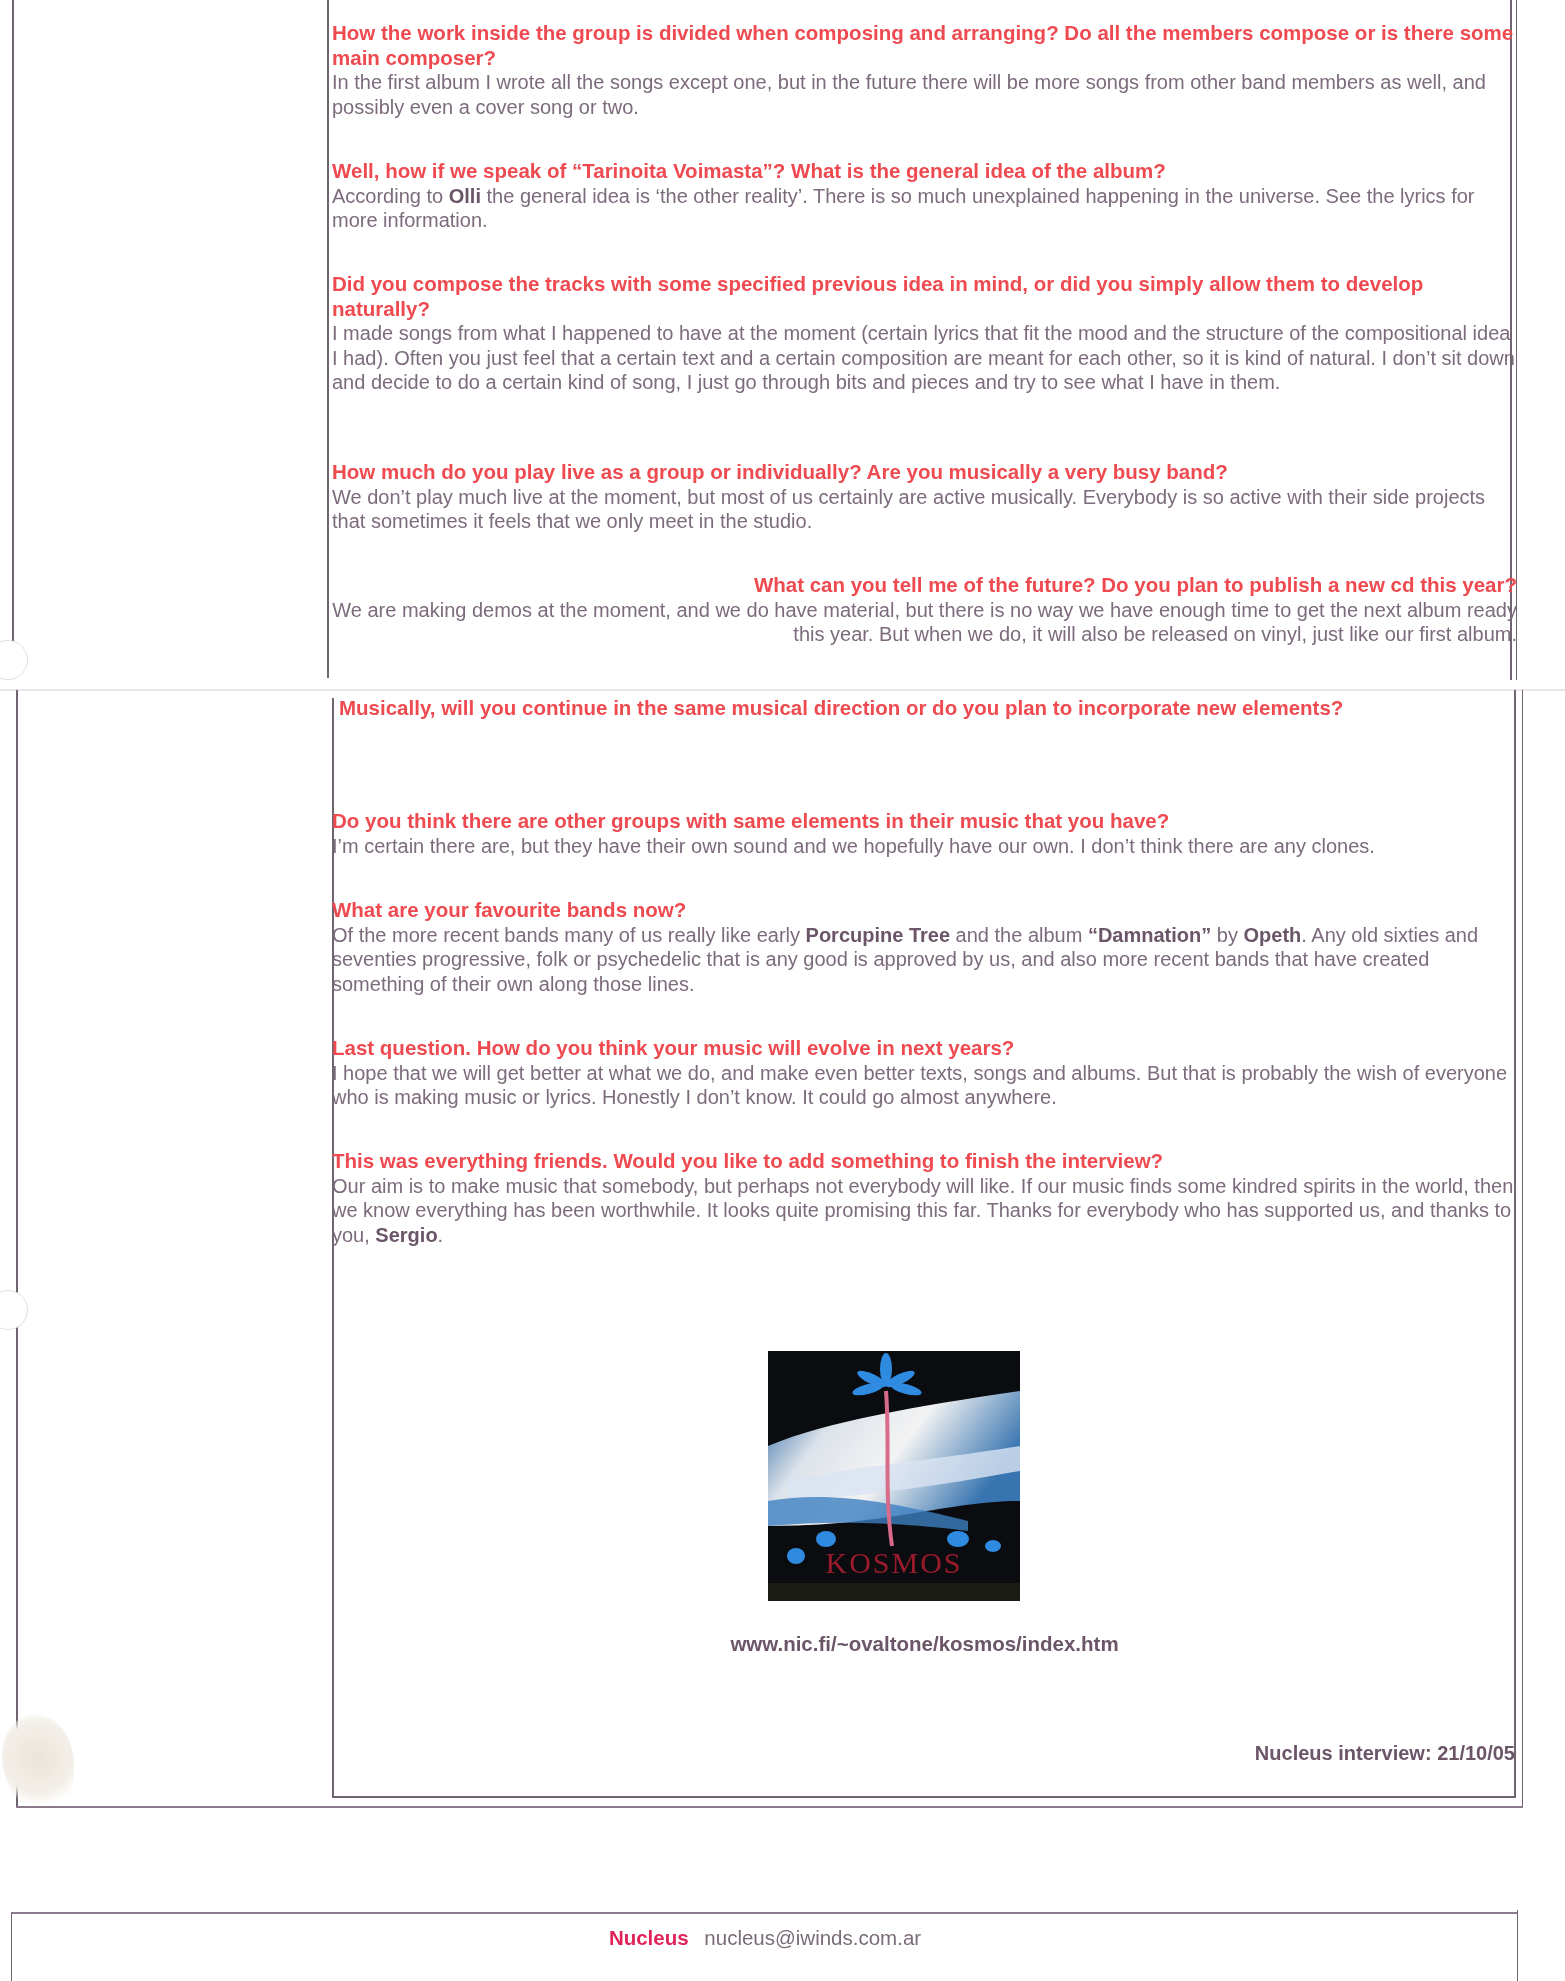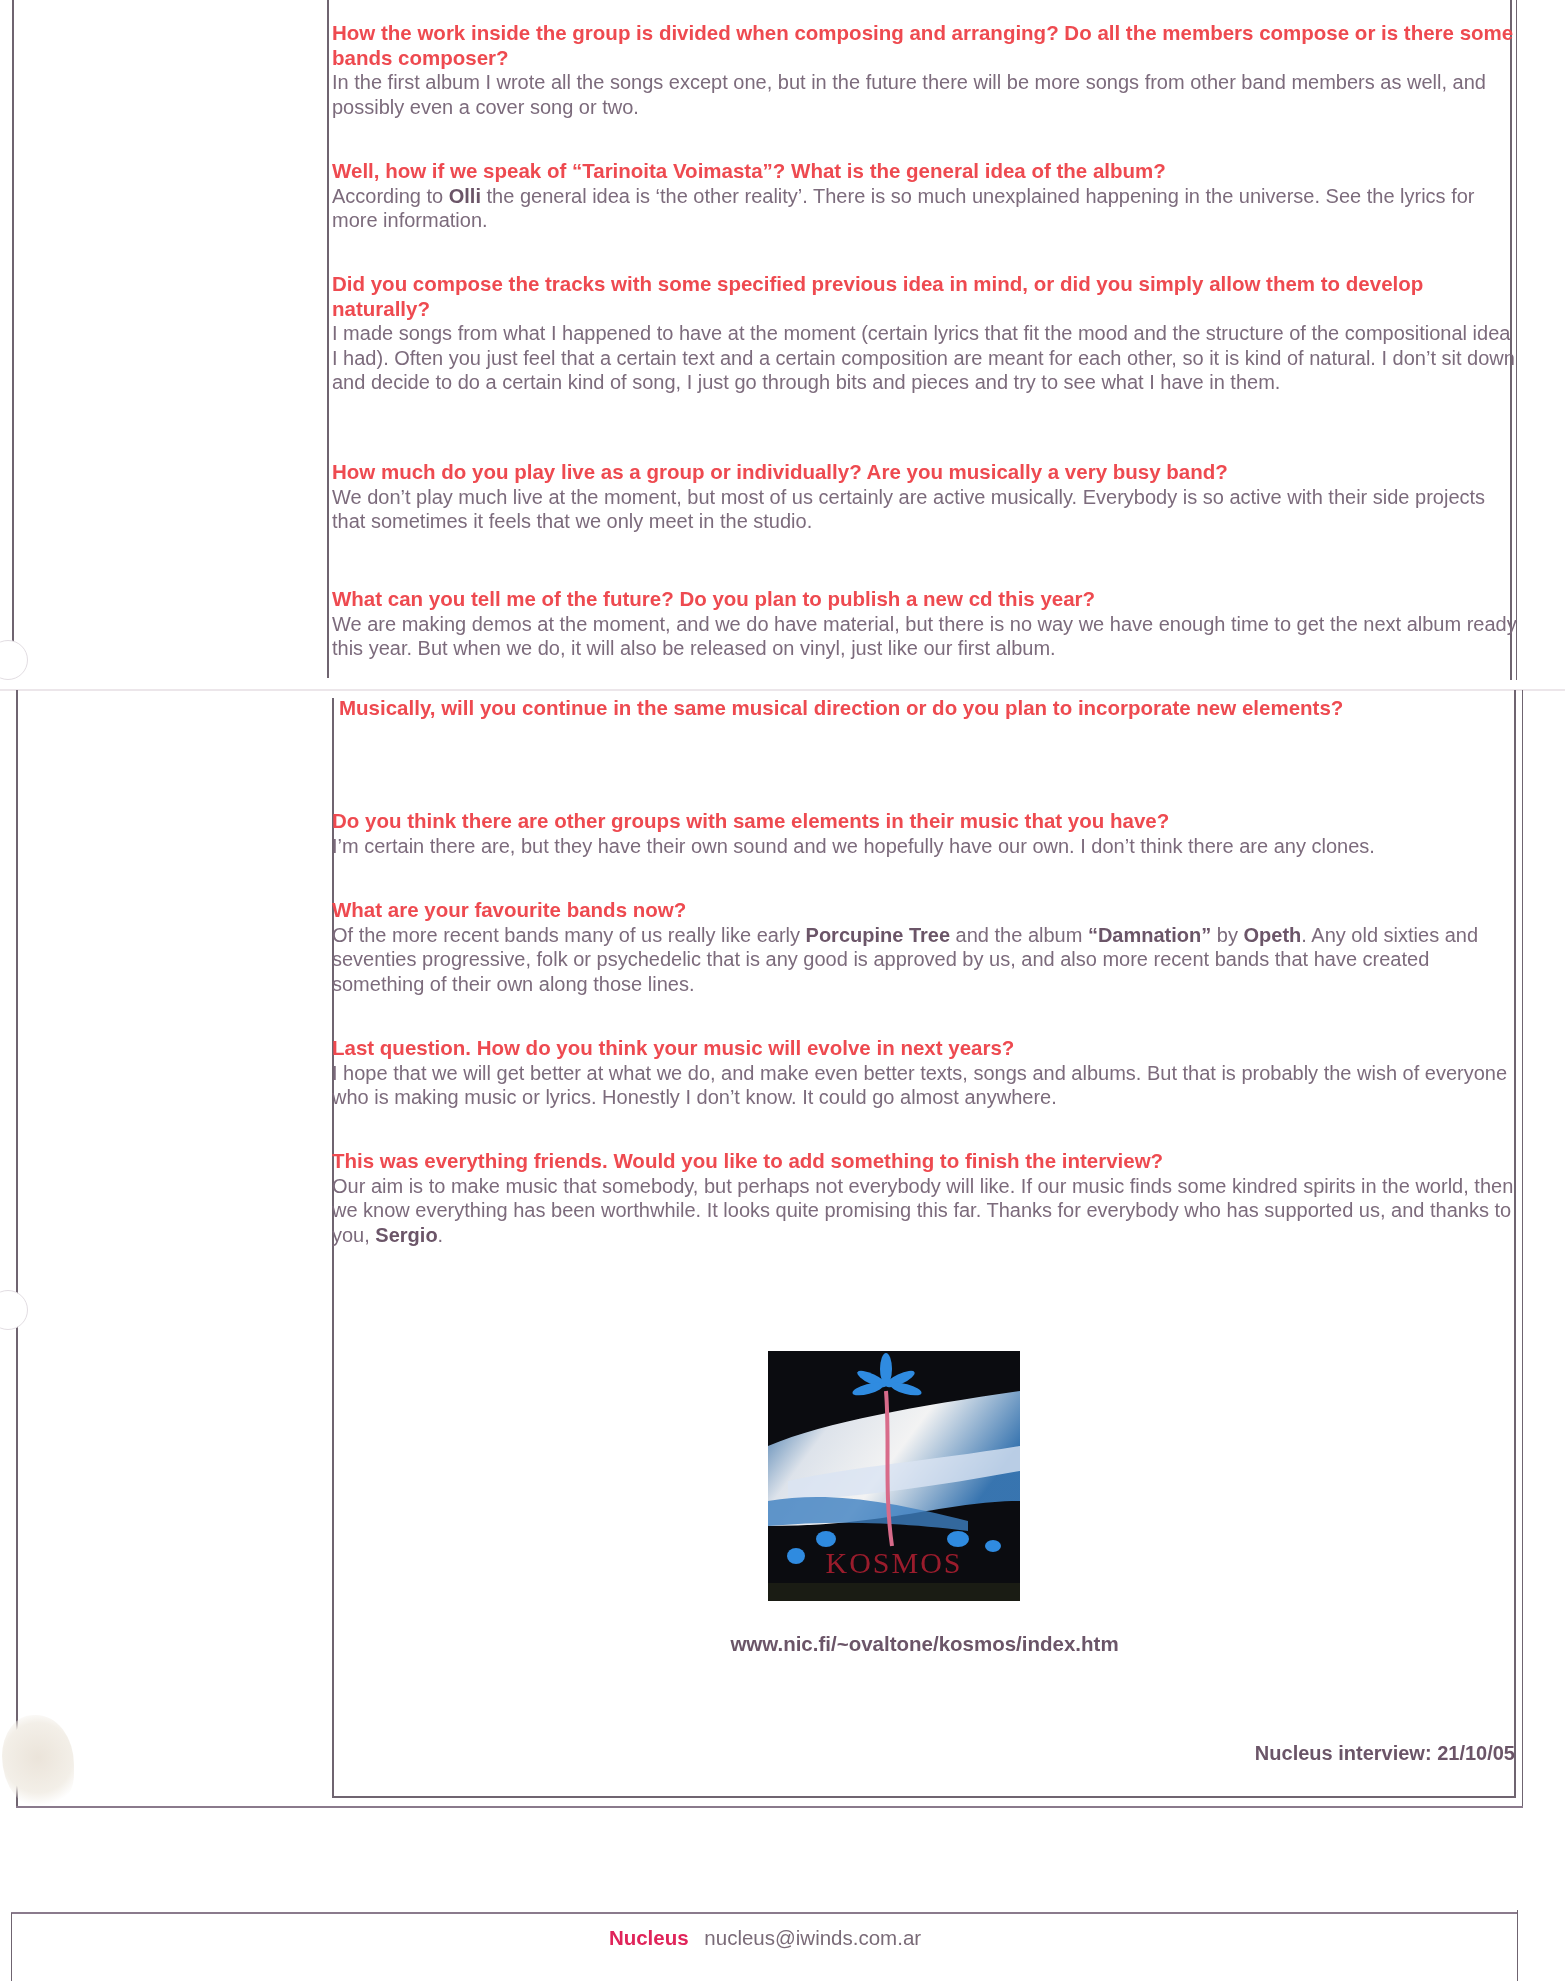--- a/index.html
+++ b/index.html
@@ -65,36 +65,36 @@
 <div class="hole" style="left:-12px; top:1290px;"></div>
 <div class="line" style="left:332px; top:698px; width:2px; height:1100px;"></div>
 <div class="line" style="left:1514px; top:690px; width:2px; height:1108px;"></div>
 <div class="line" style="left:1522px; top:690px; width:1px; height:1117px;"></div>
 <div class="line" style="left:332px; top:1796px; width:1184px; height:2px;"></div>
 <div class="line" style="left:16px; top:1806px; width:1507px; height:2px; background:#8a7a8c;"></div>
 <div class="stain"></div>
 
 <div class="column" style="top:0; height:680px;">
   <div class="qa" style="top:21px;">
-    <p class="q">How the work inside the group is divided when composing and arranging? Do all the members compose or is there some bands composer?</p>
+    <p class="q">How the work inside the group is divided when composing and arranging? Do all the members compose or is there some main composer?</p>
     <p class="a">In the first album I wrote all the songs except one, but in the future there will be more songs from other band members as well, and possibly even a cover song or two.</p>
   </div>
   <div class="qa" style="top:159px;">
     <p class="q">Well, how if we speak of “Tarinoita Voimasta”? What is the general idea of the album?</p>
     <p class="a">According to <b>Olli</b> the general idea is ‘the other reality’. There is so much unexplained happening in the universe. See the lyrics for more information.</p>
   </div>
   <div class="qa" style="top:272px;">
     <p class="q">Did you compose the tracks with some specified previous idea in mind, or did you simply allow them to develop naturally?</p>
     <p class="a">I made songs from what I happened to have at the moment (certain lyrics that fit the mood and the structure of the compositional idea I had). Often you just feel that a certain text and a certain composition are meant for each other, so it is kind of natural. I don’t sit down and decide to do a certain kind of song, I just go through bits and pieces and try to see what I have in them.</p>
   </div>
   <div class="qa" style="top:460px;">
     <p class="q">How much do you play live as a group or individually? Are you musically a very busy band?</p>
     <p class="a">We don’t play much live at the moment, but most of us certainly are active musically. Everybody is so active with their side projects that sometimes it feels that we only meet in the studio.</p>
   </div>
-  <div class="qa" style="top:587px;">
+  <div class="qa" style="top:573px;text-align:right;">
     <p class="q">What can you tell me of the future? Do you plan to publish a new cd this year?</p>
     <p class="a">We are making demos at the moment, and we do have material, but there is no way we have enough time to get the next album ready this year. But when we do, it will also be released on vinyl, just like our first album.</p>
   </div>
 </div>
 
 <div class="column" style="top:0; height:1800px;">
   <div class="qa" style="top:696px;padding-left:7px;">
     <p class="q">Musically, will you continue in the same musical direction or do you plan to incorporate new elements?</p>
   </div>
   <div class="qa" style="top:809px;">

